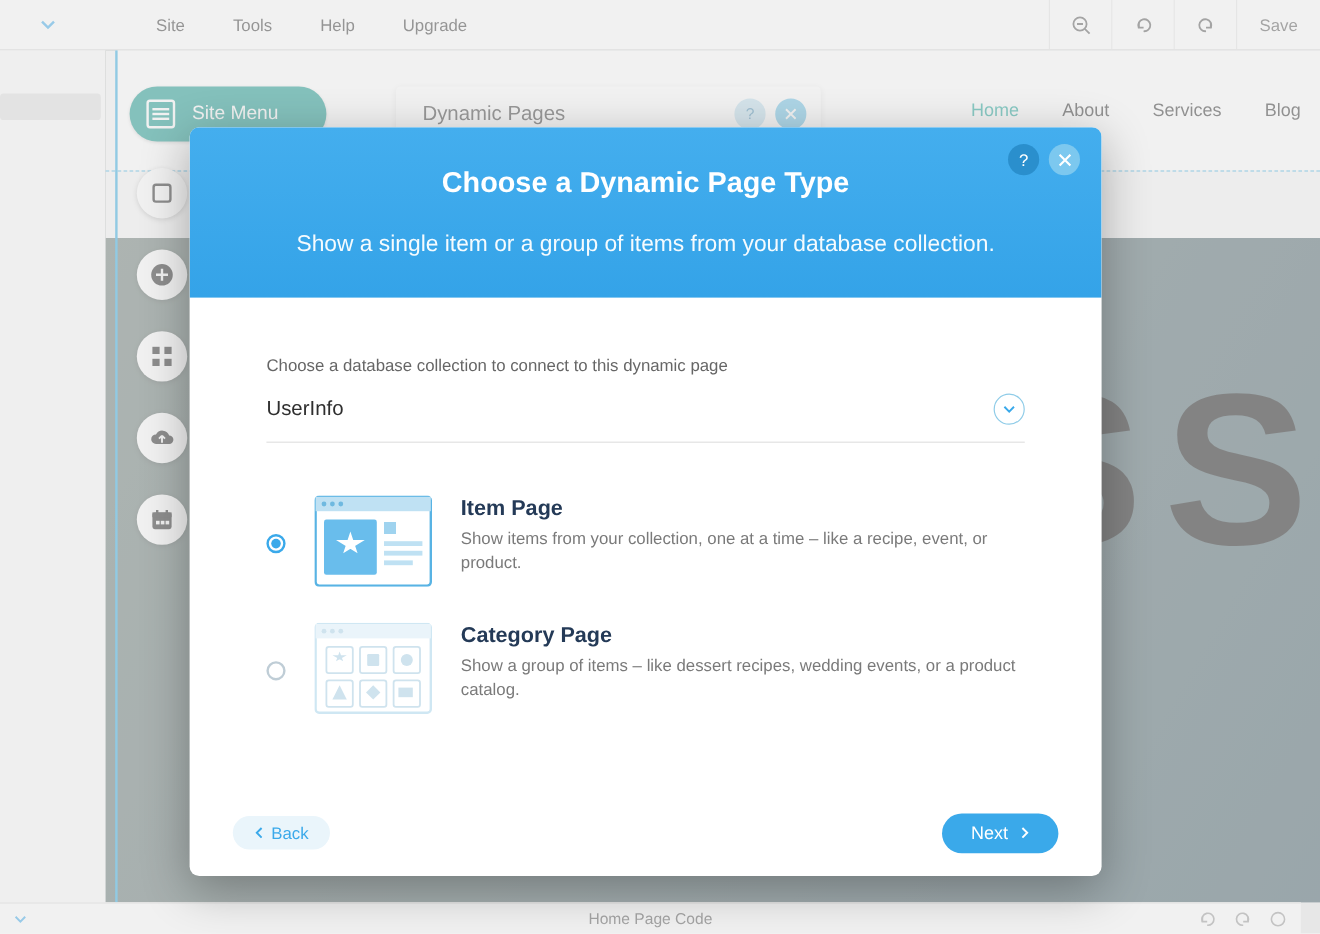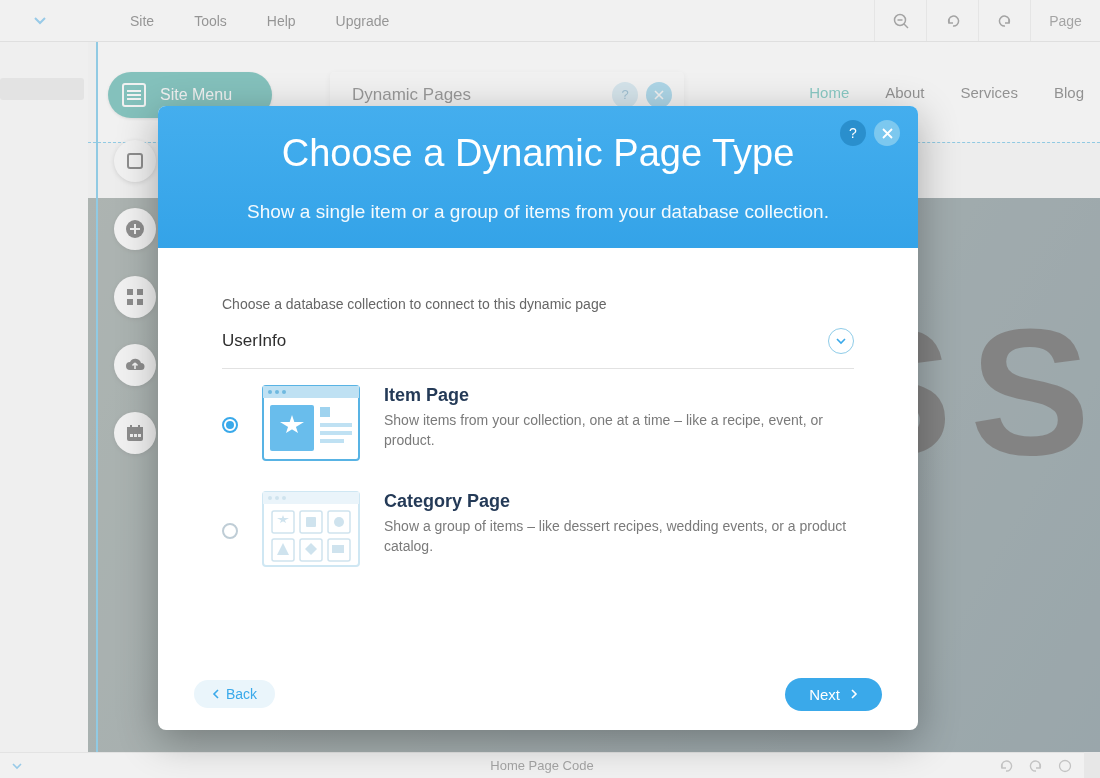--- a/index.html
+++ b/index.html
@@ -41,32 +41,32 @@
   .circ { width:26px; height:26px; border-radius:50%; display:flex; align-items:center; justify-content:center; font-size:13px; color:#fff; cursor:pointer;}
   .circ.help-sm { background:#bfe0ef; color:#4a90b8;}
   .circ.close-sm { background:#68c1e6;}
 
   .tool-col { position:absolute; left:114px; top:140px; display:flex; flex-direction:column; gap:26px; z-index:30;}
   .tool-col .tbtn { width:42px; height:42px; background:#fff; border-radius:50%; box-shadow:0 1px 4px rgba(0,0,0,.25); display:flex; align-items:center; justify-content:center; color:#333; cursor:pointer;}
 
   
   .modal { position:absolute; left:158px; top:106px; width:760px; height:624px; background:#fff; border-radius:8px; box-shadow:0 10px 40px rgba(0,0,0,.3); overflow:hidden; z-index:100;}
   .modal-top { background:#3aa9ea; background:linear-gradient(180deg,#44aeee,#34a3e8); height:142px; position:relative; display:flex; flex-direction:column; align-items:center; justify-content:center; color:#fff; text-align:center; padding:0 40px;}
-  .modal-top h1 { font-size:38px; font-weight:400; margin-bottom:26px;}
+  .modal-top h1 { font-size:24px; font-weight:700; margin-bottom:26px;}
   .modal-top p { font-size:19px; font-weight:300; opacity:.95;}
   .modal-top .mhelp { position:absolute; right:52px; top:14px; width:26px; height:26px; border-radius:50%; background:#2a8fcd; color:#fff; display:flex; align-items:center; justify-content:center; font-size:14px; cursor:pointer;}
   .modal-top .mclose { position:absolute; right:18px; top:14px; width:26px; height:26px; border-radius:50%; background:#7cc8ef; color:#fff; display:flex; align-items:center; justify-content:center; font-size:15px; cursor:pointer;}
 
   .modal-body { padding:48px 64px 0;}
   .field-label { font-size:14px; color:#666; margin-bottom:10px;}
   .select-row { border-bottom:1px solid #e2e2e2; padding:6px 0 14px; display:flex; align-items:center; cursor:pointer;}
   .select-row .val { font-size:17px; color:#2f2f2f;}
   .select-row .chev-circ { margin-left:auto; width:26px; height:26px; border:1px solid #8fcce8; border-radius:50%; display:flex; align-items:center; justify-content:center; color:#3aa9ea;}
 
-  .options { margin-top:16px; display:flex; flex-direction:column; gap:30px;}
+  .options { margin-top:44px; display:flex; flex-direction:column; gap:30px;}
   .opt { display:flex; align-items:flex-start; gap:24px; cursor:pointer;}
   .radio { width:16px; height:16px; border:2px solid #3aa9ea; border-radius:50%; flex-shrink:0; margin-top:32px; position:relative;}
   .radio.checked::after { content:""; position:absolute; inset:2px; border-radius:50%; background:#3aa9ea;}
   .radio.unchecked { border-color:#bfcdd6;}
   .opt-thumb { width:98px; height:76px; flex-shrink:0;}
   .opt-text h3 { font-size:18px; font-weight:600; color:#243a57; margin-bottom:4px;}
   .opt-text p { font-size:14px; color:#7a7a7a; line-height:1.45;}
 
   .modal-foot { position:absolute; left:0; right:0; bottom:0; height:72px; display:flex; align-items:center; padding:0 36px;}
   .btn-back { background:#eaf5fb; color:#3aa9ea; border-radius:18px; padding:6px 18px; font-size:14px; display:flex; align-items:center; gap:6px; cursor:pointer;}
@@ -108,21 +108,21 @@
           <path d="M5 7l0 4 4 0" stroke="#555" stroke-width="1.5" fill="none"></path>
         </svg>
     </div>
     <div class="toolbtn">
       <svg width="18" height="18" viewBox="0 0 18 18">
           <path d="M13 11 A5 5 0 1 0 9 14" stroke="#555" stroke-width="1.5" fill="none"></path>
           <path d="M13 7l0 4 -4 0" stroke="#555" stroke-width="1.5" fill="none"></path>
         </svg>
     </div>
     <div class="toolbtn save">
-      <span>Page</span>
+      <span>Save</span>
     </div>
   </div>
 </div>
 
 <div class="editor">
   <div class="left-panel">
     <div class="sel"></div>
   </div>
   <div class="stage">
     <div class="stage-header">

